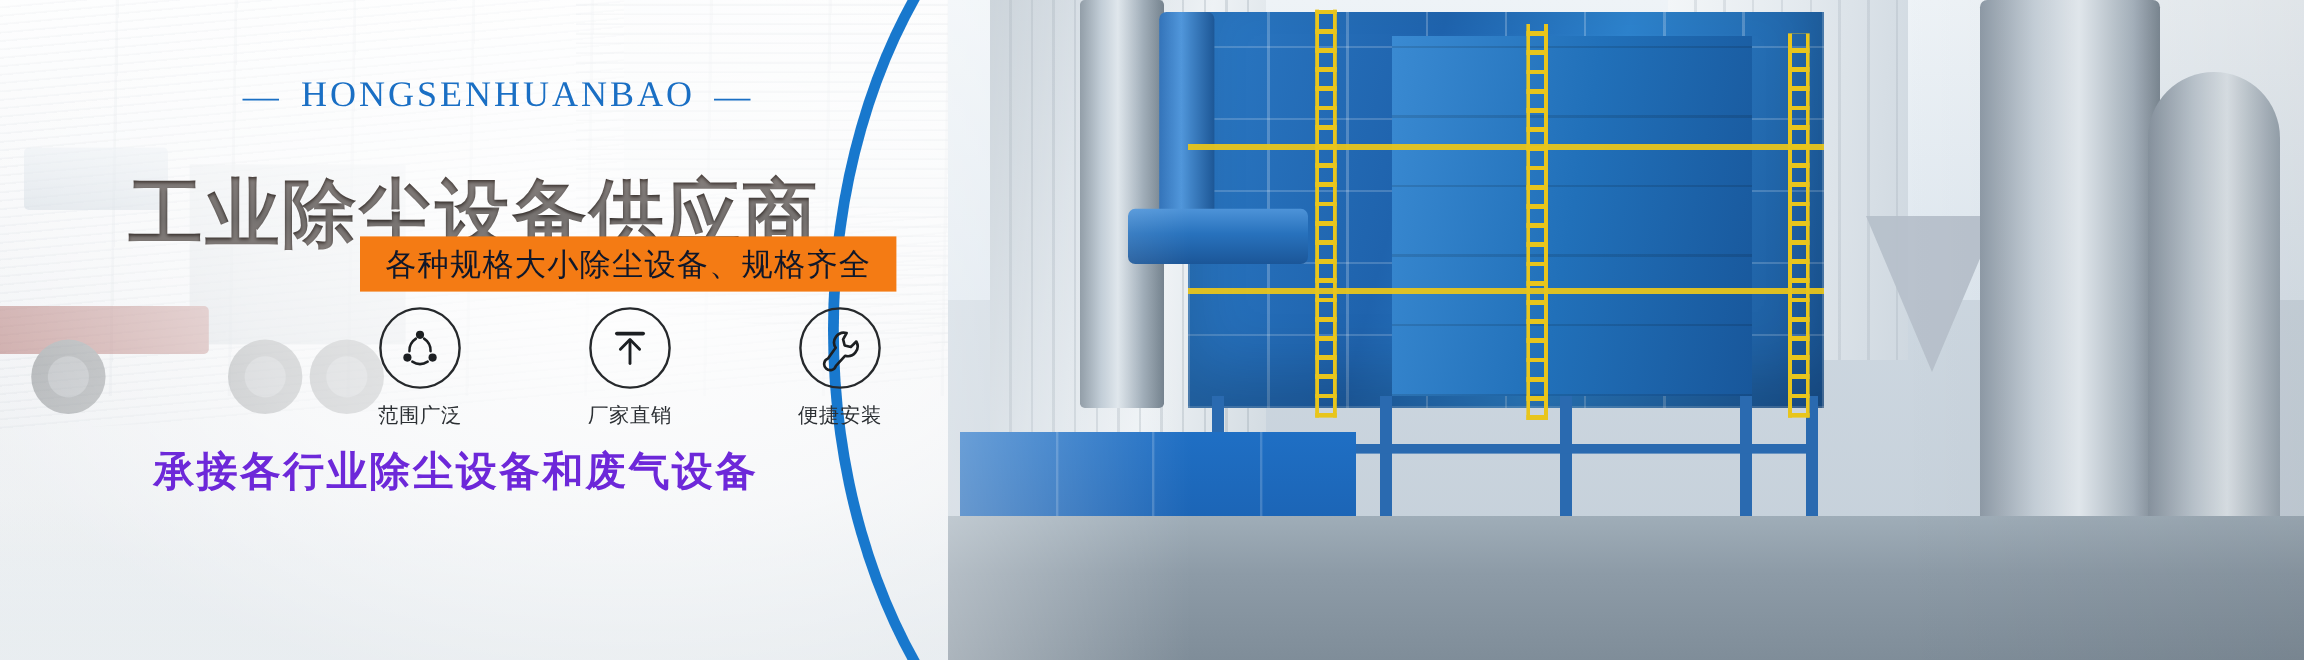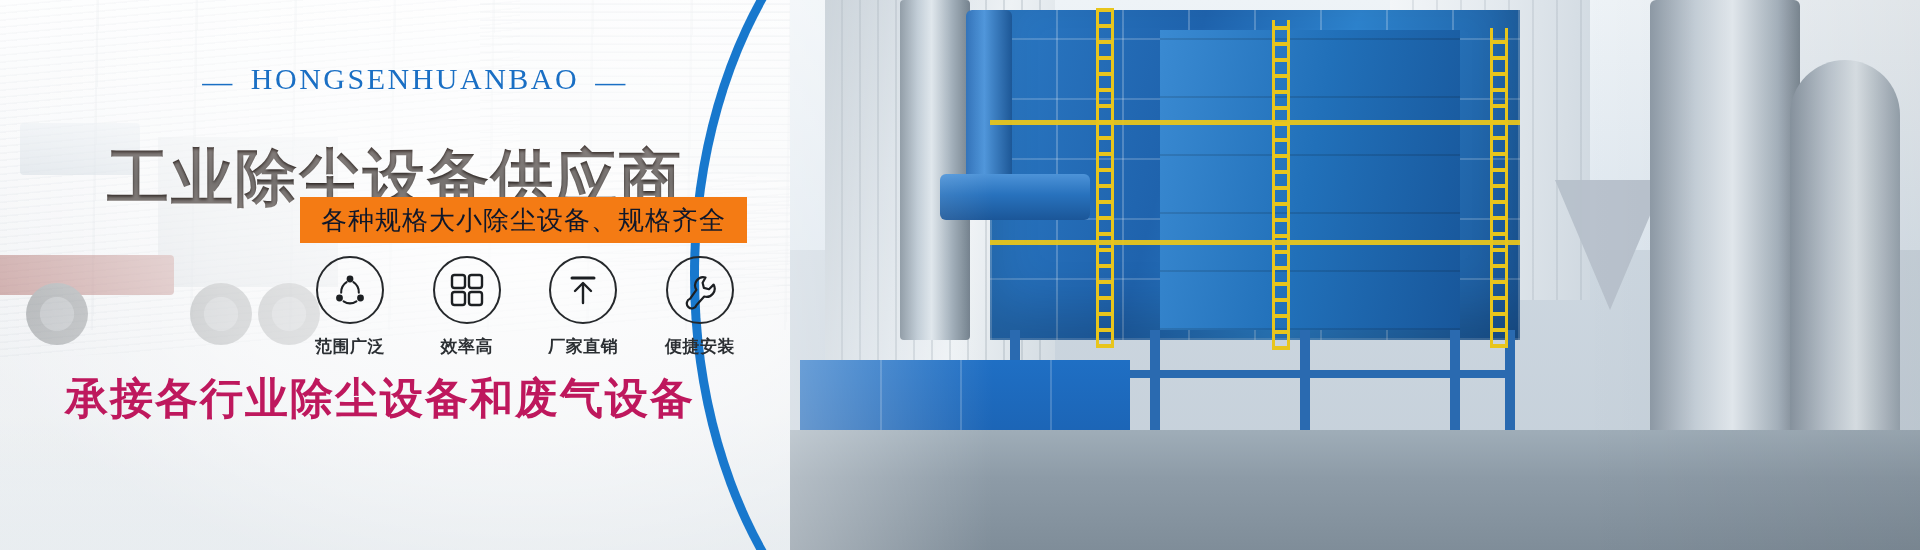--- a/index.html
+++ b/index.html
@@ -275,35 +275,35 @@
     display:flex; align-items:center; justify-content:center;
   }
   .ribbon span {
     color:#0f172a; font-size:26px; letter-spacing:1px; white-space:nowrap;
   }
 
   .features {
     position:absolute; left:300px; top:256px; width:450px;
     display:flex; justify-content:space-between;
   }
-  .feature { width:100px; text-align:center;font-weight:bold; }
+  .feature { width:100px; text-align:center; }
   .circle {
     width:68px; height:68px; margin:0 auto;
     border:2px solid #26292c; border-radius:50%;
     display:flex; align-items:center; justify-content:center;
   }
   .circle svg { display:block; }
   .feature .cap {
     margin-top:11px; font-size:17px; color:#2b2f33; letter-spacing:.5px; white-space:nowrap;
   }
 
   .tagline {
     position:absolute; left:0; top:370px; width:760px;
     text-align:center;
-    color:#be185d; font-size:43px; font-weight:bold; letter-spacing:2px;
+    color:#6d28d9; font-size:34px; font-weight:bold; letter-spacing:2px;
     white-space:nowrap;
   }
 </style>
 </head>
 <body>
 
 <div id="banner">
 
   <div class="bg-left">
     <div class="ribs"></div>
@@ -394,31 +394,20 @@
             <circle cx="9.5" cy="28" r="3.4" fill="#1c1f22"></circle>
             <circle cx="30.5" cy="28" r="3.4" fill="#1c1f22"></circle>
             <path d="M11.2 22.6 A12 12 0 0 1 16.6 12.2" stroke="#1c1f22" stroke-width="2.1" fill="none" stroke-linecap="round"></path>
             <path d="M23.4 12.2 A12 12 0 0 1 28.8 22.6" stroke="#1c1f22" stroke-width="2.1" fill="none" stroke-linecap="round"></path>
             <path d="M13.6 31.4 A12 12 0 0 0 26.4 31.4" stroke="#1c1f22" stroke-width="2.1" fill="none" stroke-linecap="round"></path>
           </svg>
         </div>
         <div class="cap">范围广泛</div>
       </div>
 
-      <div class="feature">
-        <div class="circle">
-          <svg width="36" height="36" viewBox="0 0 36 36">
-            <rect x="3" y="3" width="13" height="13" rx="2.5" stroke="#1c1f22" stroke-width="2.4" fill="none"></rect>
-            <rect x="20" y="3" width="13" height="13" rx="2.5" stroke="#1c1f22" stroke-width="2.4" fill="none"></rect>
-            <rect x="3" y="20" width="13" height="13" rx="2.5" stroke="#1c1f22" stroke-width="2.4" fill="none"></rect>
-            <rect x="20" y="20" width="13" height="13" rx="2.5" stroke="#1c1f22" stroke-width="2.4" fill="none"></rect>
-          </svg>
-        </div>
-        <div class="cap">效率高</div>
-      </div>
 
       <div class="feature">
         <div class="circle">
           <svg width="38" height="38" viewBox="0 0 38 38">
             <line x1="8" y1="7" x2="30" y2="7" stroke="#1c1f22" stroke-width="3" stroke-linecap="round"></line>
             <line x1="19" y1="32" x2="19" y2="13" stroke="#1c1f22" stroke-width="2.4" stroke-linecap="round"></line>
             <polyline points="11,20 19,12 27,20" stroke="#1c1f22" stroke-width="2.4" fill="none" stroke-linecap="round" stroke-linejoin="round"></polyline>
           </svg>
         </div>
         <div class="cap">厂家直销</div>

